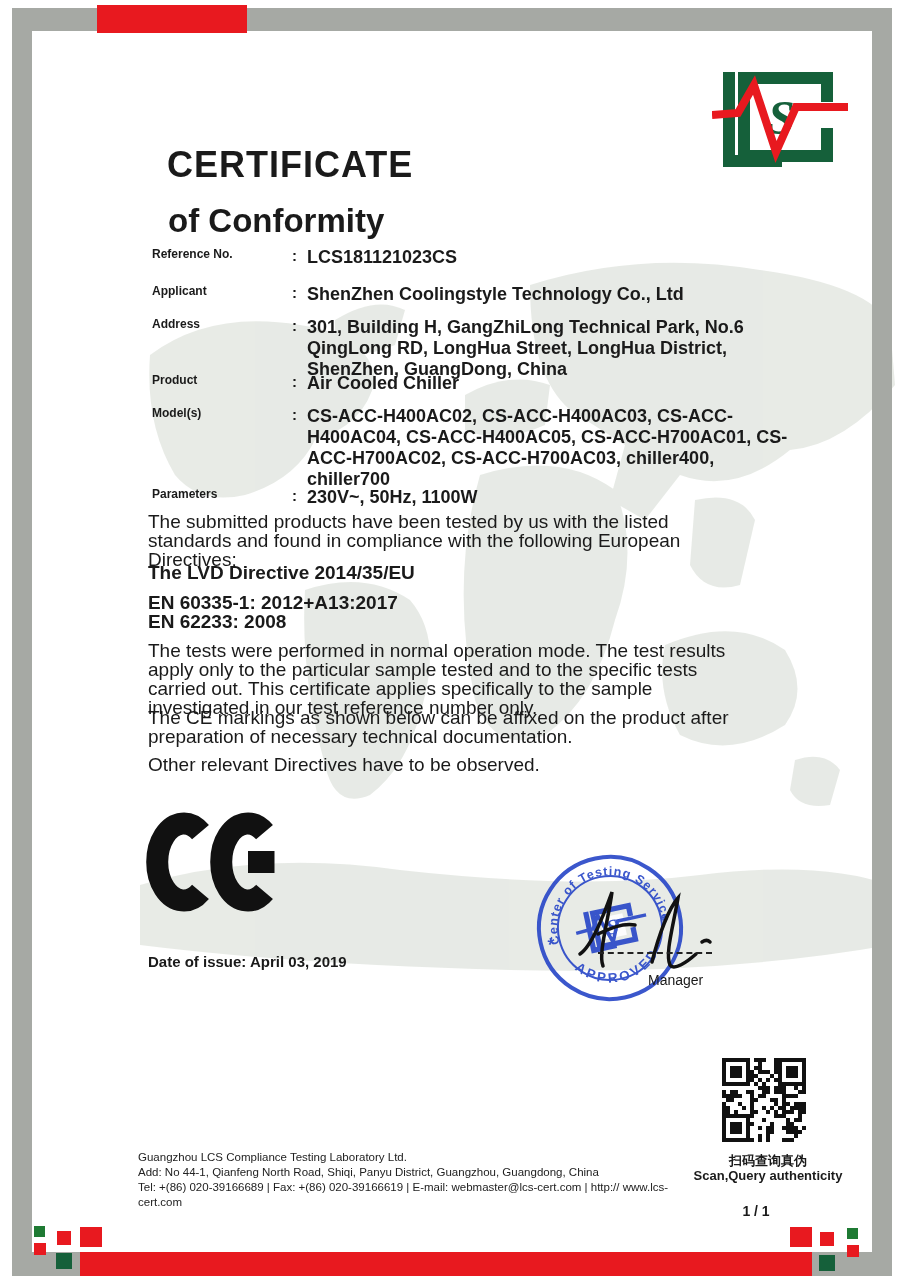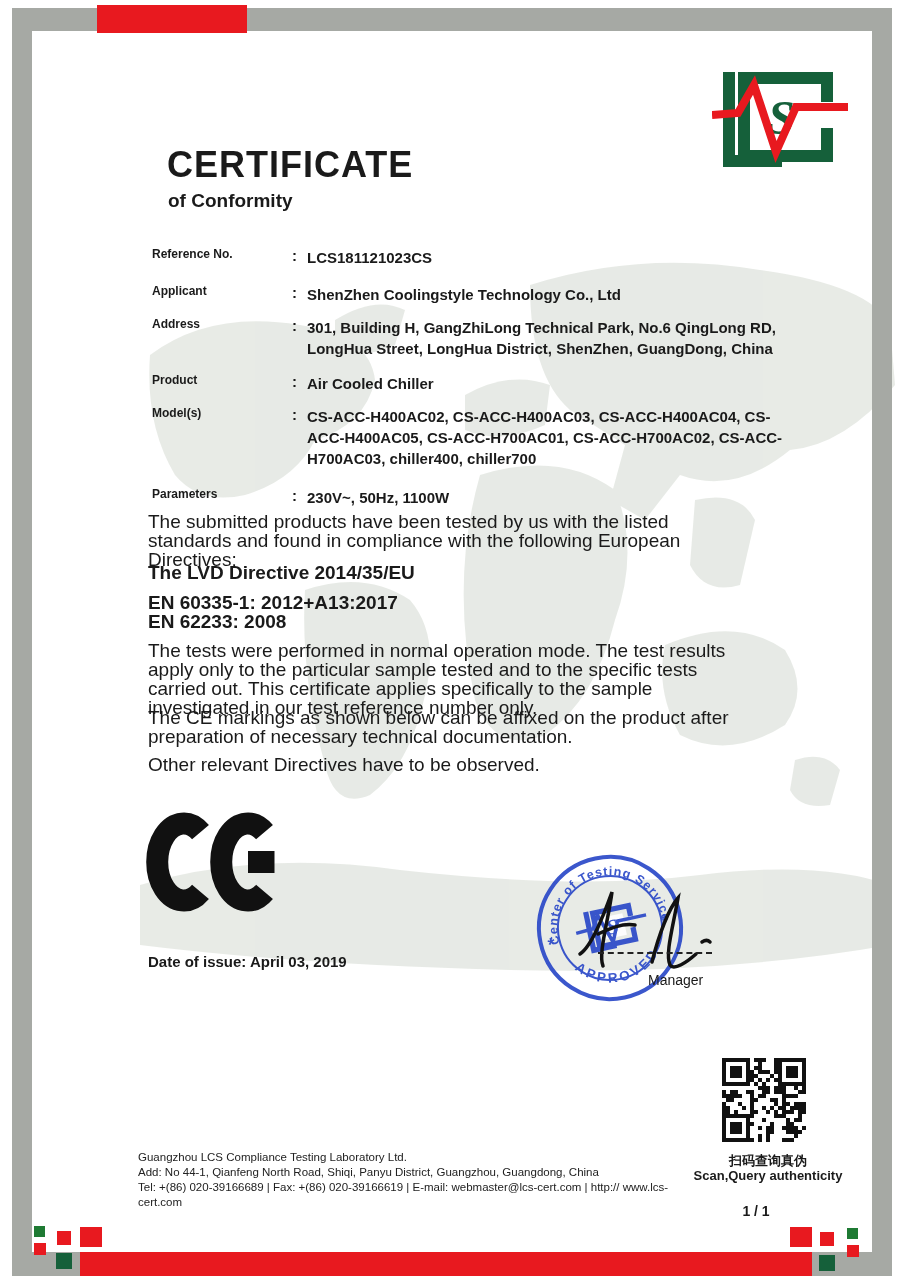--- a/index.html
+++ b/index.html
@@ -21,26 +21,26 @@
   .sq{position:absolute;z-index:3;}
   .sq.red{background:#e8191f;}
   .sq.green{background:#1e7a33;}
   .sq.dgreen{background:#15603a;}
   
   .map{position:absolute;left:135px;top:260px;z-index:0;}
   
   .logo{position:absolute;left:712px;top:60px;z-index:4;}
   
   .title-main{position:absolute;left:167px;top:144px;font-size:36px;font-weight:bold;letter-spacing:1px;z-index:4;}
-  .title-sub{position:absolute;left:168px;top:190px;font-size:19px;font-weight:bold;z-index:4;}
+  .title-sub{position:absolute;left:168px;top:202px;font-size:33px;font-weight:bold;z-index:4;}
   
   .frow{position:absolute;left:0;z-index:4;width:904px;}
   .frow .lbl{position:absolute;left:152px;width:138px;font-size:12px;font-weight:bold;}
   .frow .sep{position:absolute;left:292px;font-size:15px;font-weight:bold;}
-  .frow .val{position:absolute;left:307px;width:482px;font-size:15px;font-weight:bold;line-height:21px;}
+  .frow .val{position:absolute;left:307px;width:482px;font-size:18px;font-weight:bold;line-height:21px;}
   .frow-0{top:247px;} .frow-1{top:284px;} .frow-2{top:317px;}
   .frow-3{top:373px;} .frow-4{top:406px;} .frow-5{top:487px;}
   
   .para{position:absolute;left:148px;width:602px;font-size:19px;line-height:19px;z-index:4;}
   .p-intro{top:512px;}
   .p-directive{top:563px;font-weight:bold;}
   .p-std{top:593px;font-weight:bold;line-height:19px;}
   .p-tests{top:641px;}
   .p-ce{top:708px;}
   .p-other{top:755px;}

